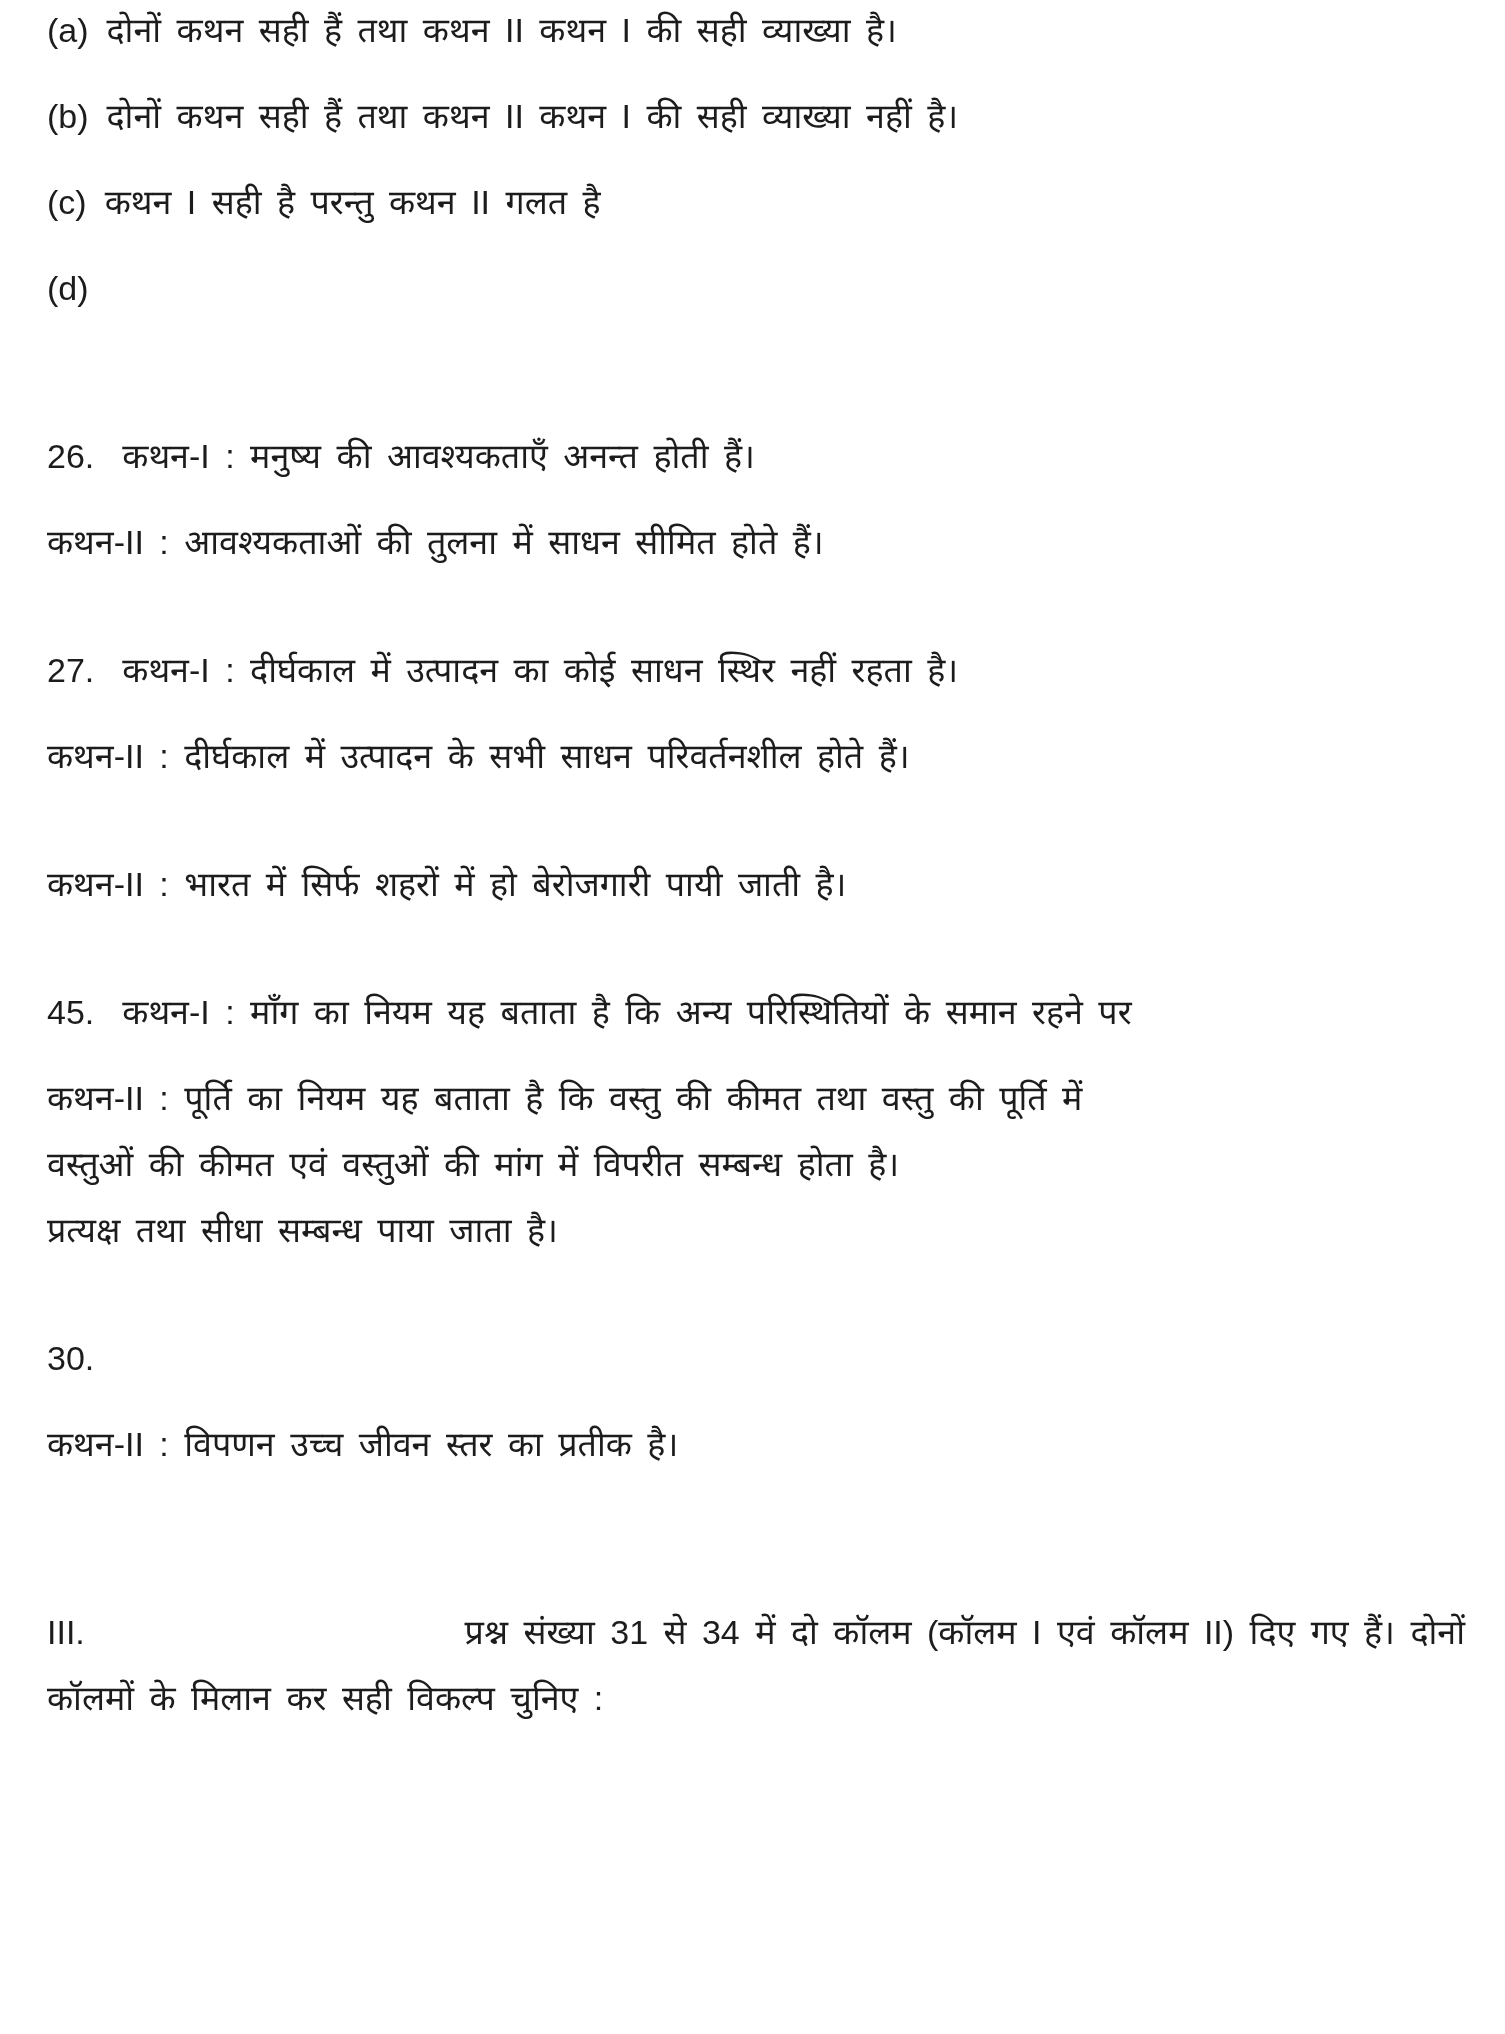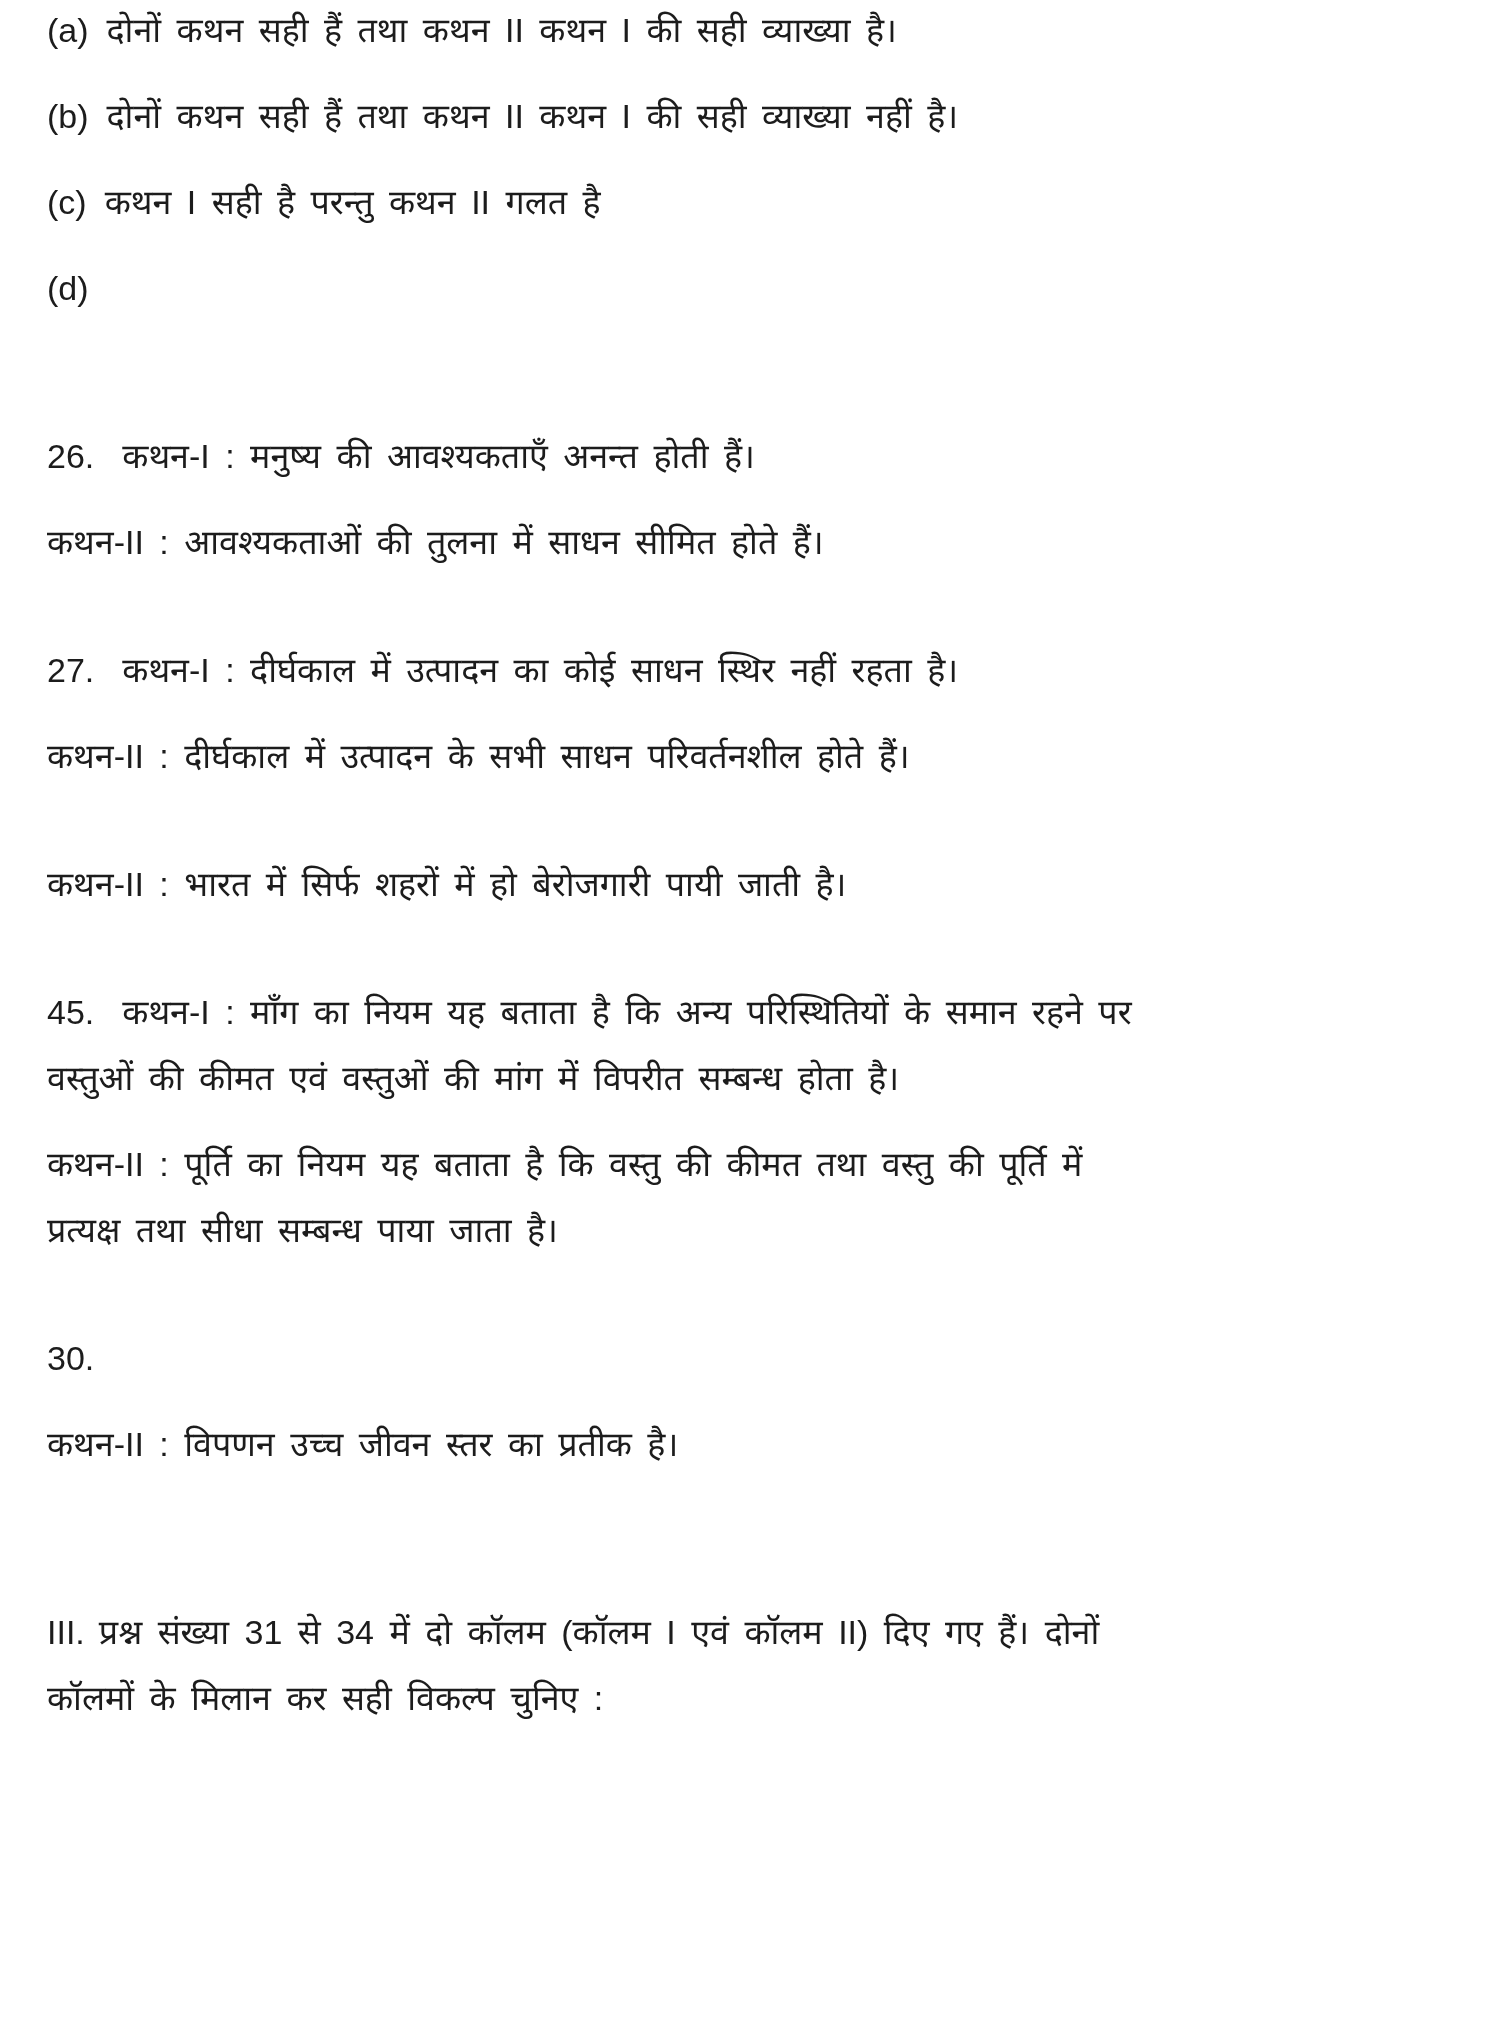--- a/index.html
+++ b/index.html
@@ -34,21 +34,21 @@
   
   .question { margin-top: 0; }
   .question.first { margin-top: 120px; }
   .question + .question { margin-top: 80px; }
   .q-first { display: flex; align-items: baseline; gap: 12px; }
   .q-num { flex: 0 0 auto; margin-right: 16px; }
   .q-line + .q-line { margin-top: 38px; }
   .q-line.wrap { margin-top: 18px; }
   
   .section3 { margin-top: 140px; }
-  .s3-first { display: flex; align-items: baseline; }
+  .s3-first { display: flex; align-items: baseline; justify-content: space-between; }
   .s3-num { flex: 0 0 auto; margin-right: 14px; }
   .s3-line + .s3-line { margin-top: 18px; }
 </style>
 </head>
 <body>
 
 <div class="page">
 
   <div>
     <div class="line opt-line">
@@ -86,22 +86,22 @@
 
   <div class="question">
     <div class="line q-line">कथन-II : भारत में सिर्फ शहरों में हो बेरोजगारी पायी जाती है।</div>
   </div>
 
   <div class="question">
     <div class="line q-line q-first">
       <span class="q-num">45.</span>
       <span class="q-text">कथन-I : माँग का नियम यह बताता है कि अन्य परिस्थितियों के समान रहने पर</span>
     </div>
+    <div class="line q-line">कथन-II : पूर्ति का नियम यह बताता है कि वस्तु की कीमत तथा वस्तु की पूर्ति में</div>
     <div class="line q-line wrap">वस्तुओं की कीमत एवं वस्तुओं की मांग में विपरीत सम्बन्ध होता है।</div>
-    <div class="line q-line">कथन-II : पूर्ति का नियम यह बताता है कि वस्तु की कीमत तथा वस्तु की पूर्ति में</div>
     <div class="line q-line wrap">प्रत्यक्ष तथा सीधा सम्बन्ध पाया जाता है।</div>
   </div>
 
   <div class="question">
     <div class="line q-line q-first">
       <span class="q-num">30.</span>
     </div>
     <div class="line q-line">कथन-II : विपणन उच्च जीवन स्तर का प्रतीक है।</div>
   </div>
 

